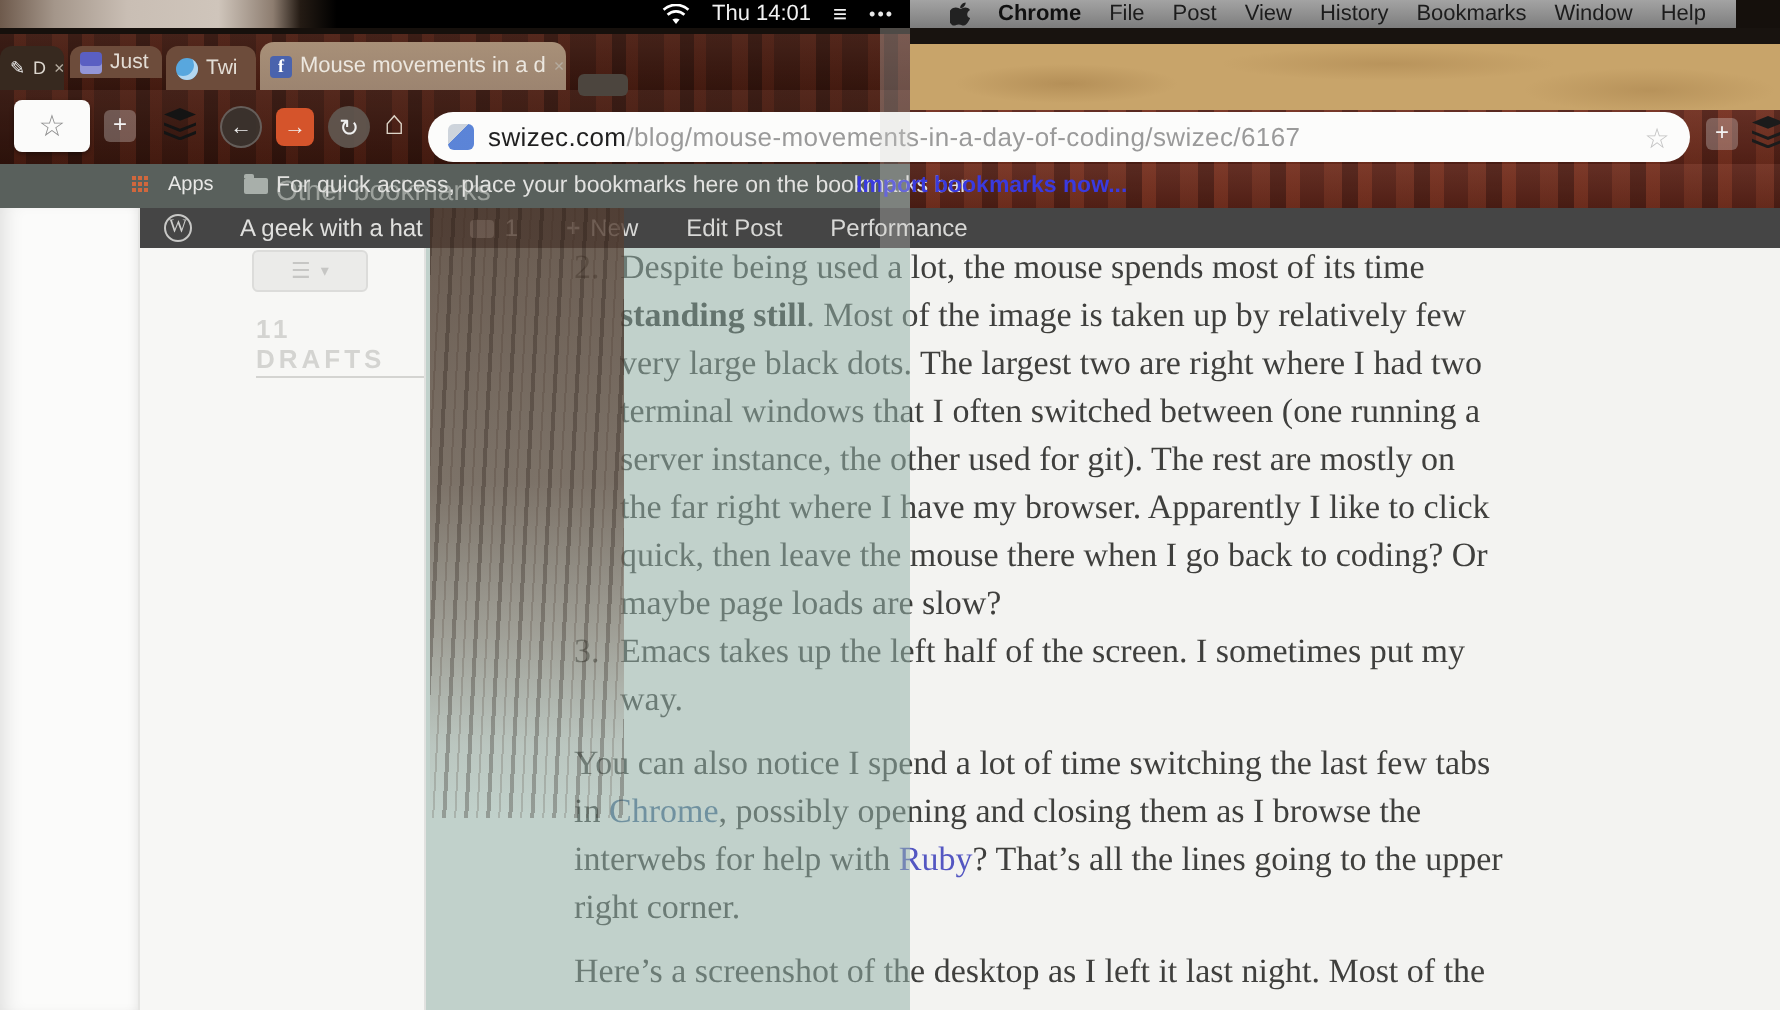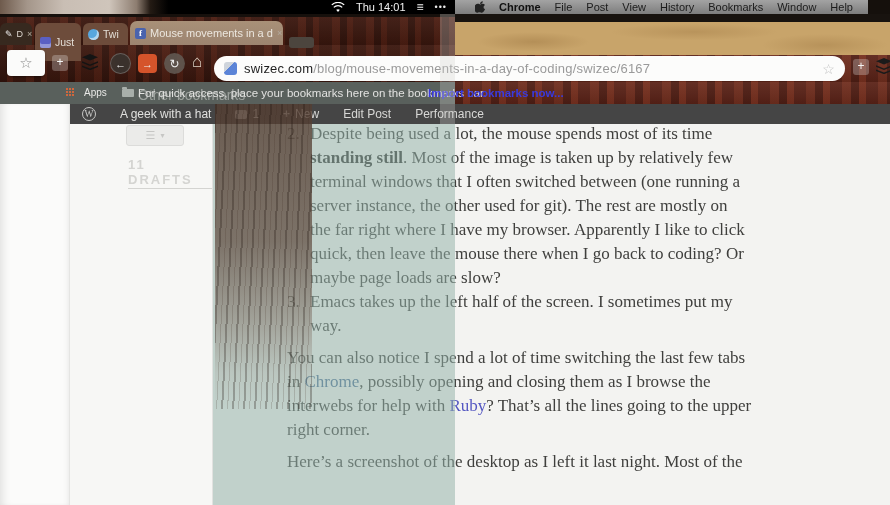--- a/index.html
+++ b/index.html
@@ -35,21 +35,21 @@
   .parchment { position:absolute; left:455px; top:22px; width:435px; height:33px; background-color:#c8a46a;
     background-image:radial-gradient(ellipse 80px 14px at 18% 60%, rgba(135,95,45,.30), transparent 70%),
       radial-gradient(ellipse 120px 12px at 55% 30%, rgba(135,95,45,.24), transparent 70%),
       radial-gradient(ellipse 90px 16px at 85% 70%, rgba(135,95,45,.26), transparent 70%); }
   .toolband-right { position:absolute; left:455px; top:55px; width:435px; height:27px; }
 
   
   .tab { position:absolute; display:flex; align-items:center; gap:4px; padding:0 5px;
     border-radius:6px 6px 0 0; font-size:10.5px; color:#e3ddd5; overflow:hidden; white-space:nowrap; }
   .tab-edit   { left:0;   top:23px; width:32px;  height:22px; background:#37291f; }
-  .tab-just   { left:35px; top:23px; width:46px; height:38px; background:#6d4c3b; }
+  .tab-just   { left:35px; top:23px; width:46px; height:16px; background:#6d4c3b; }
   .tab-twi    { left:83px; top:23px; width:45px; height:22px; background:#6d4c3b; }
   .tab-active { left:130px; top:21px; width:153px; height:24px; background:linear-gradient(180deg,#a89078,#9c8470); border-radius:7px 7px 0 0; color:#ece7df; font-size:11px; }
   .tab .close { color:#b4aa9e; font-size:9px; margin-left:auto; }
   .fav { width:11px; height:11px; border-radius:2px; flex:0 0 auto; display:flex; align-items:center; justify-content:center; }
   .fav-avatar { background:#5a5fc2; box-shadow:inset 0 -4px 0 rgba(255,255,255,.35); }
   .fav-twitter { background:#58a7de; border-radius:50%; box-shadow:inset -2px -2px 0 rgba(255,255,255,.55); }
   .fav-fb { background:#4a63ad; color:#fff; font-size:9px; font-family:"Liberation Serif",serif; font-weight:bold; }
   .pencil { color:#eee; font-size:9px; }
   .tab-edit .tl { color:#dcd6ce; font-size:9px; }
   .window-ghost { position:absolute; left:289px; top:37px; width:25px; height:11px; background:#4c453e; border-radius:3px; }
@@ -262,20 +262,21 @@
         <span class="bars">☰</span>
         <span class="caret">▾</span>
       </div>
       <span class="drafts">11 DRAFTS</span>
     </div>
     <div class="article" id="article">
         <div class="list-item">
           <span class="num">2.</span>
           <div class="line">Despite being used a lot, the mouse spends most of its time</div>
           <div class="line"><strong>standing still</strong>. Most of the image is taken up by relatively few</div>
+          <div class="line">very large black dots. The largest two are right where I had two</div>
           <div class="line">terminal windows that I often switched between (one running a</div>
           <div class="line">server instance, the other used for git). The rest are mostly on</div>
           <div class="line">the far right where I have my browser. Apparently I like to click</div>
           <div class="line">quick, then leave the mouse there when I go back to coding? Or</div>
           <div class="line">maybe page loads are slow?</div>
         </div>
         <div class="list-item">
           <span class="num">3.</span>
           <div class="line">Emacs takes up the left half of the screen. I sometimes put my</div>
           <div class="line">way.</div>

